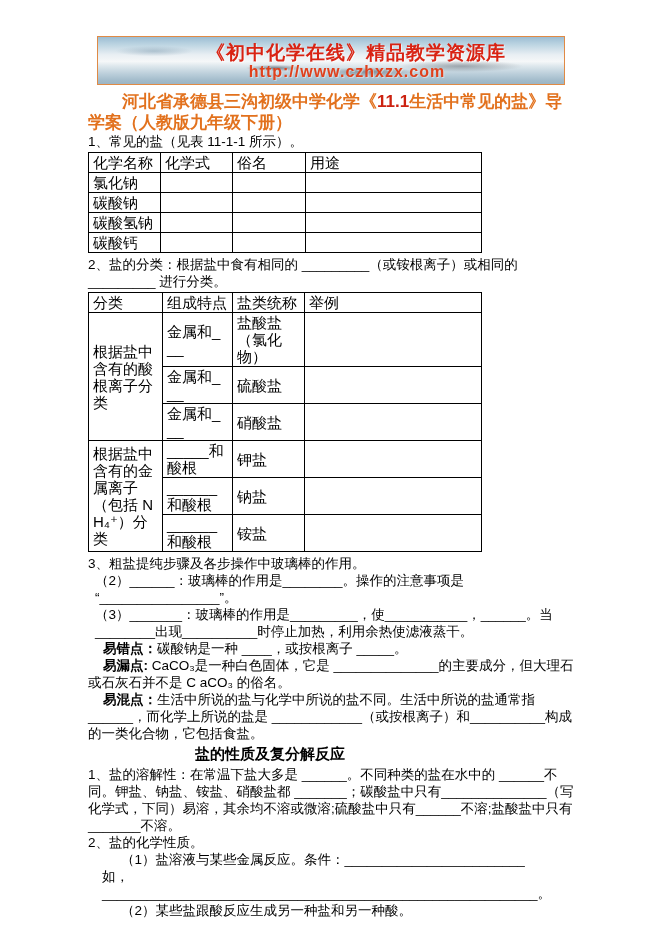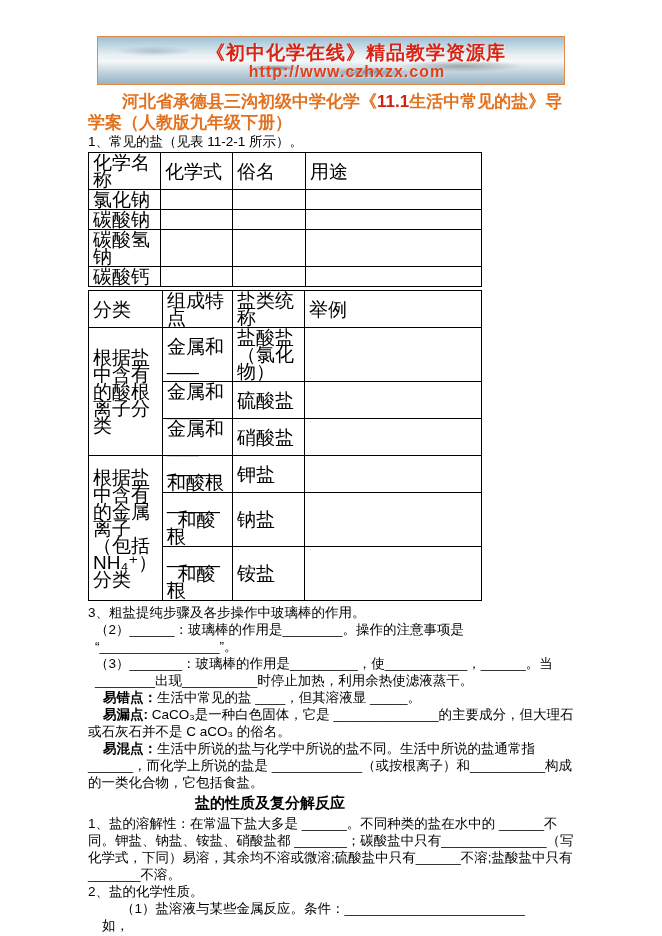--- a/index.html
+++ b/index.html
@@ -35,21 +35,21 @@
     margin-top:6px;font-size:17px;font-weight:bold;line-height:21px;
     color:#e2711d;text-indent:2em;letter-spacing:0;
   }
   .doc-title .hl{color:#cc2210;text-align:right;}
 
   
   .para{font-size:13.5px;line-height:17px;margin:0;}
   .lead-bold{font-weight:bold;margin-left:15px;}
 
   table{border-collapse:collapse;table-layout:fixed;margin:2px 0 3px 0;}
-  td,th{border:1px solid #000;font-size:19px;font-weight:normal;text-align:left;
+  td,th{border:1px solid #000;font-size:15px;font-weight:normal;text-align:left;
         padding:1px 4px;vertical-align:middle;line-height:17px;word-break:break-all;}
   .t1{width:393px;}
   .t1 col.c1{width:72px;} .t1 col.c2{width:72px;} .t1 col.c3{width:73px;} .t1 col.c4{width:176px;}
   .t1 td,.t1 th{height:17px;}
   .t2{width:393px;border-radius:16px;}
   .t2 col.c1{width:74px;} .t2 col.c2{width:70px;} .t2 col.c3{width:72px;} .t2 col.c4{width:177px;}
   .t2 td{height:19px;}
   .t2 td.tall{height:34px;}
 
   .step{padding-left:7px;}
@@ -63,21 +63,21 @@
 <div class="page">
   <div class="content">
 
     <div class="banner">
       <div class="banner-title">《初中化学在线》精品教学资源库</div>
       <div class="banner-url">http://www.czhxzx.com</div>
     </div>
 
     <div class="doc-title"><span>河北省承德县三沟初级中学化学《</span><span class="hl">11.1</span><span>生活中常见的盐》导学案（人教版九年级下册）</span></div>
 
-    <p class="para">1、常见的盐（见表 11-2-1 所示）。</p>
+    <p class="para">1、常见的盐（见表 11-1-1 所示）。</p>
     <table class="t1">
       <colgroup>
           <col class="c1">
           <col class="c2">
           <col class="c3">
           <col class="c4">
         </colgroup>
       <tbody>
           <tr>
         <th>化学名称</th>
@@ -105,20 +105,21 @@
       </tr>
       <tr>
         <td>碳酸钙</td>
         <td></td>
         <td></td>
         <td></td>
       </tr>
     </tbody>
       </table>
 
+    <p class="para">2、盐的分类：根据盐中食有相同的 _________（或铵根离子）或相同的 _________ 进行分类。</p>
     <table class="t2">
       <colgroup>
           <col class="c1">
           <col class="c2">
           <col class="c3">
           <col class="c4">
         </colgroup>
       <tbody>
           <tr>
         <th>分类</th>
@@ -158,21 +159,21 @@
         <td>铵盐</td>
         <td></td>
       </tr>
     </tbody>
       </table>
 
     <p class="para">3、粗盐提纯步骤及各步操作中玻璃棒的作用。</p>
     <p class="para step">（2）______：玻璃棒的作用是________。操作的注意事项是 “________________”。</p>
     <p class="para step">（3）_______：玻璃棒的作用是_________，使___________，______。当________出现__________时停止加热，利用余热使滤液蒸干。</p>
 
-    <p class="para"><span class="lead-bold">易错点：</span><span>生活中常见的盐 ____，但其溶液显 _____。</span></p>
+    <p class="para"><span class="lead-bold">易错点：</span><span>碳酸钠是一种 ____，或按根离子 _____。</span></p>
     <p class="para"><span class="lead-bold">易漏点:</span><span> CaCO₃是一种白色固体，它是 ______________的主要成分，但大理石或石灰石并不是 C aCO₃ 的俗名。</span></p>
     <p class="para"><span class="lead-bold">易混点：</span><span>生活中所说的盐与化学中所说的盐不同。生活中所说的盐通常指 ______，而化学上所说的盐是 ____________（或按根离子）和__________构成的一类化合物，它包括食盐。</span></p>
 
     <div class="sec-heading">盐的性质及复分解反应</div>
     <p class="para">1、盐的溶解性：在常温下盐大多是 ______。不同种类的盐在水中的 ______不同。钾盐、钠盐、铵盐、硝酸盐都 _______；碳酸盐中只有______________（写化学式，下同）易溶，其余均不溶或微溶;硫酸盐中只有______不溶;盐酸盐中只有_______不溶。</p>
     <p class="para">2、盐的化学性质。</p>
 
     <p class="para chem-item">（1）盐溶液与某些金属反应。条件：________________________</p>
     <p class="para chem-example">如，__________________________________________________________。</p>
     <p class="para chem-item">（2）某些盐跟酸反应生成另一种盐和另一种酸。</p>

